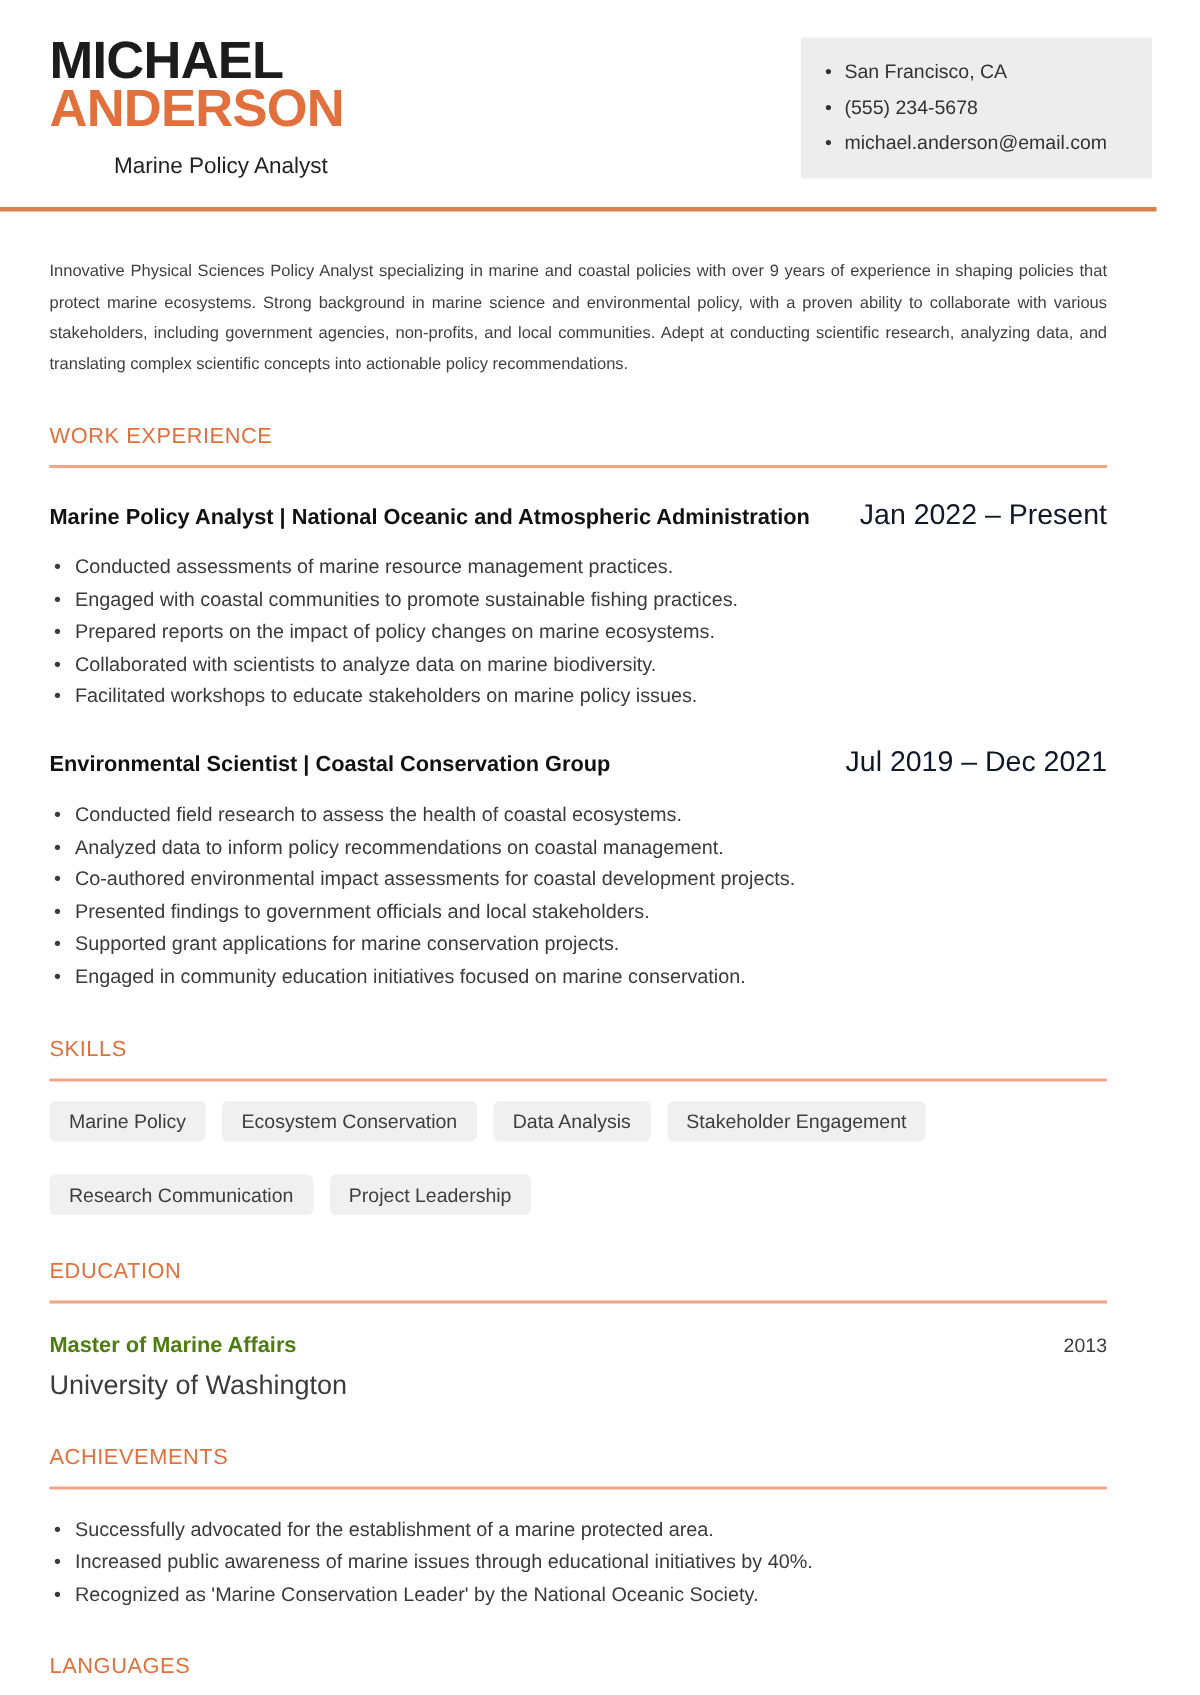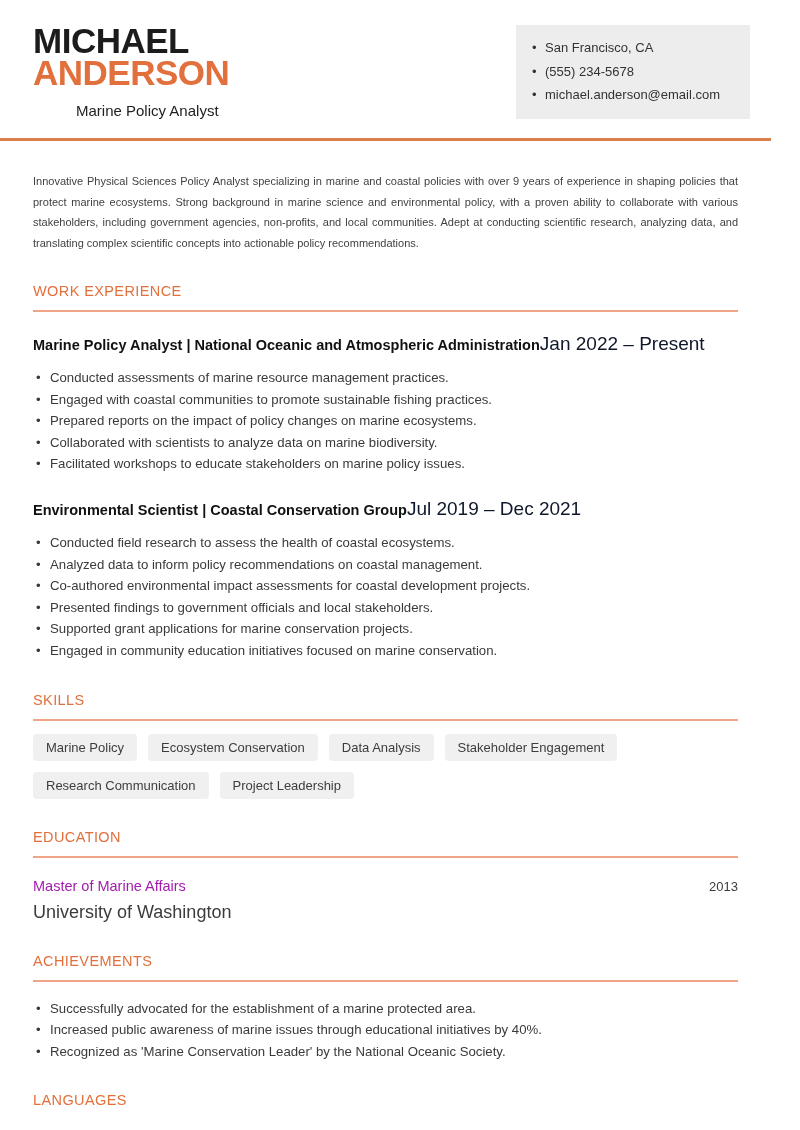--- a/index.html
+++ b/index.html
@@ -29,21 +29,21 @@
   .name-line.last { color: #e2703c; }
   .job-title {
     margin-top: 13px;
     font-size: 15px;
     color: #222222;
     margin-left: 43px;
   }
   .contact-box {
     position: absolute;
     top: 25px;
-    right: 21px;
+    right: 3px;
     width: 234px;
     background: #ededed;
     padding: 11px 16px 12px 16px;
   }
   .contact-item {
     font-size: 13px;
     color: #333333;
     line-height: 23.5px;
     padding-left: 13px;
     position: relative;
@@ -83,21 +83,21 @@
     margin-top: 11px;
     height: 2px;
     background: #f0a586;
     border: none;
   }
 
   
   .job { margin-top: 21px; }
   .job-header {
     display: flex;
-    justify-content: flex-start;
+    justify-content: space-between;
     align-items: baseline;
   }
   .job-name {
     font-size: 14.5px;
     font-weight: bold;
     color: #111111;
   }
   .job-dates {
     font-size: 19px;
     color: #0f172a;
@@ -119,43 +119,43 @@
     position: absolute;
     left: 3px;
     color: #3a3a3a;
   }
 
   
   .tags {
     margin-top: 13px;
     display: flex;
     flex-wrap: wrap;
-    gap: 11px 11px;
+    gap: 22px 11px;
   }
   .tag {
     background: #f0f0f0;
     color: #3d3d3d;
     font-size: 13px;
     line-height: 13px;
     padding: 7px 13px;
     border-radius: 4px;
     white-space: nowrap;
   }
 
   
   .edu-row {
     margin-top: 20px;
     display: flex;
     justify-content: space-between;
     align-items: baseline;
   }
   .edu-degree {
     font-size: 14.5px;
-    font-weight: normal;
-    color: #a21caf;
+    font-weight: bold;
+    color: #4d7c0f;
   }
   .edu-year {
     font-size: 13px;
     color: #3d3d3d;
     margin-left: 16px;
   }
   .edu-school {
     margin-top: 8px;
     font-size: 18px;
     color: #3c3c3c;

